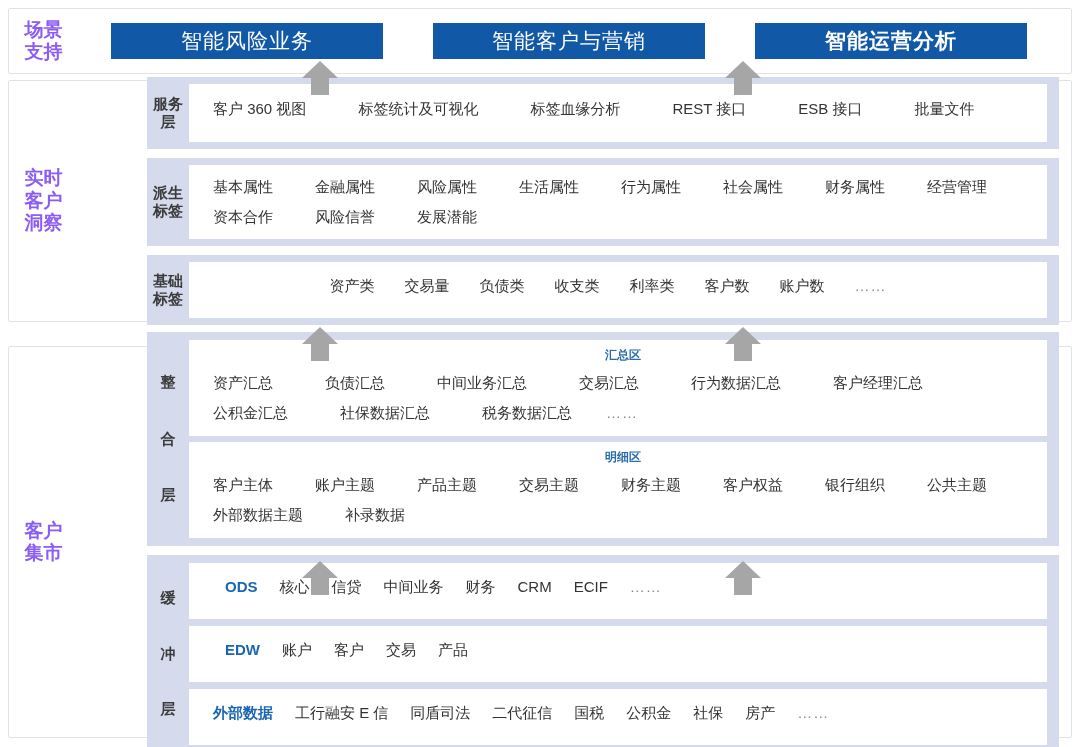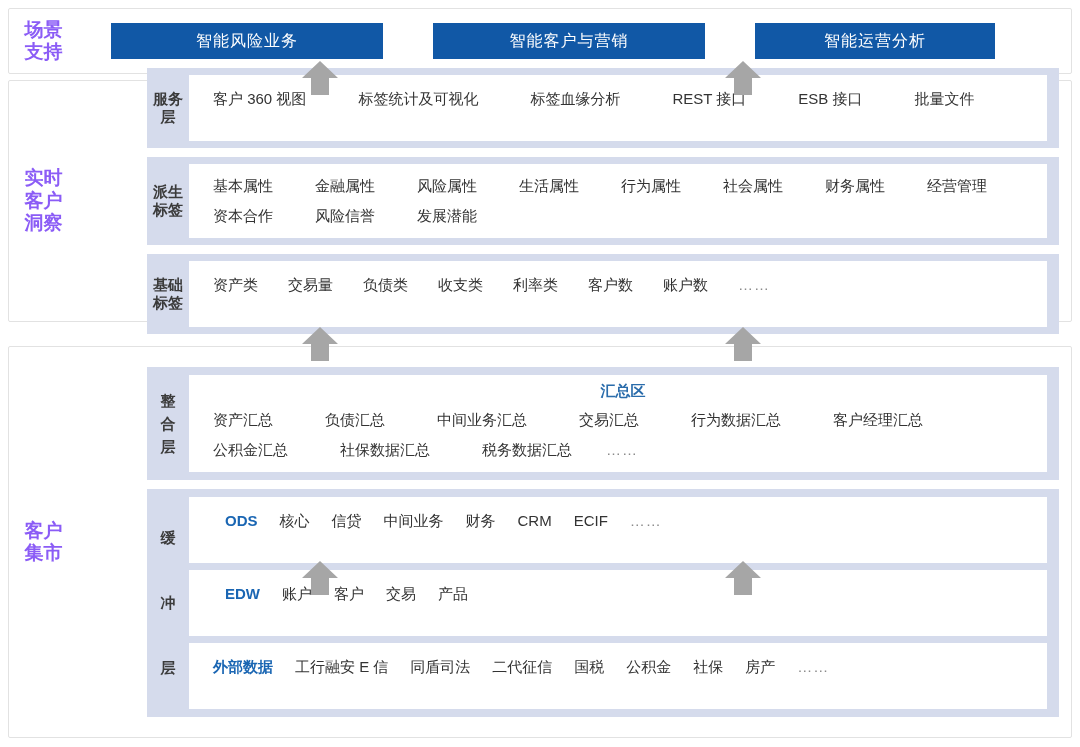--- a/index.html
+++ b/index.html
@@ -56,31 +56,31 @@
   
   .scene-row {
     display: flex;
     align-items: center;
     gap: 50px;
     padding: 0 8px 0 33px;
   }
   .scene-btn {
     background: #1158a6;
     color: #ffffff;
-    font-size: 16px;
+    font-size: 21px;
     height: 36px;
     line-height: 36px;
     text-align: center;
     letter-spacing: 1px;
     flex: 0 0 auto;
     cursor: pointer;
   }
   .scene-btn.w1 { width: 272px; }
   .scene-btn.w2 { width: 272px; }
-  .scene-btn.w3 { width: 240px; }
+  .scene-btn.w3 { width: 272px; font-weight: bold; }
 
   
   .band {
     background: #d5dbec;
     display: flex;
     align-items: stretch;
     margin: 0 12px 0 69px;
     padding: 7px 10px 7px 0;
   }
   .band + .band { margin-top: 9px; }
@@ -110,29 +110,29 @@
   .band-content {
     flex: 1 1 auto;
     display: flex;
     flex-direction: column;
     gap: 6px;
   }
 
   
   .card {
     background: #ffffff;
-    padding: 9px 14px 27px 24px;
+    padding: 9px 14px 17px 24px;
     display: flex;
     flex-direction: column;
     justify-content: center;
   }
   .card-title {
     color: #2a6cab;
     font-weight: bold;
-    font-size: 15px;
+    font-size: 12px;
     text-align: center;
     margin-bottom: 4px;
   }
   .chip-row {
     display: flex;
     flex-wrap: wrap;
     font-size: 15px;
     line-height: 30px;
     color: #333333;
   }
@@ -229,21 +229,21 @@
             <span class="chip">发展潜能</span>
           </div>
         </div>
       </div>
     </div>
 
     <div class="band" style="padding:7px 12px 7px 0;">
       <div class="band-label">基础
 标签</div>
       <div class="band-content">
-        <div class="card" style="min-height:42px;">
+        <div class="card" style="min-height:42px;align-items:center;">
           <div class="chip-row gap-md">
             <span class="chip">资产类</span>
             <span class="chip">交易量</span>
             <span class="chip">负债类</span>
             <span class="chip">收支类</span>
             <span class="chip">利率类</span>
             <span class="chip">客户数</span>
             <span class="chip">账户数</span>
             <span class="chip dots">……</span>
           </div>
@@ -278,20 +278,37 @@
             <span class="chip" style="margin-right:16px;">客户经理汇总</span>
           </div>
           <div class="chip-row gap-xl">
             <span class="chip">公积金汇总</span>
             <span class="chip">社保数据汇总</span>
             <span class="chip" style="margin-right:34px;">税务数据汇总</span>
             <span class="chip dots">……</span>
           </div>
         </div>
 
+        <div class="card" style="min-height:96px;padding-top:7px;padding-bottom:7px;">
+          <div class="card-title">明细区</div>
+          <div class="chip-row gap-lg">
+            <span class="chip">客户主体</span>
+            <span class="chip">账户主题</span>
+            <span class="chip">产品主题</span>
+            <span class="chip">交易主题</span>
+            <span class="chip">财务主题</span>
+            <span class="chip">客户权益</span>
+            <span class="chip">银行组织</span>
+            <span class="chip" style="margin-right:0;">公共主题</span>
+          </div>
+          <div class="chip-row gap-lg">
+            <span class="chip">外部数据主题</span>
+            <span class="chip">补录数据</span>
+          </div>
+        </div>
 
       </div>
     </div>
 
     <div class="band" style="padding:8px 12px 8px 0;">
       <div class="band-label spread" style="padding:8px 2px;">
         <span>缓</span>
         <span>冲</span>
         <span>层</span>
       </div>

